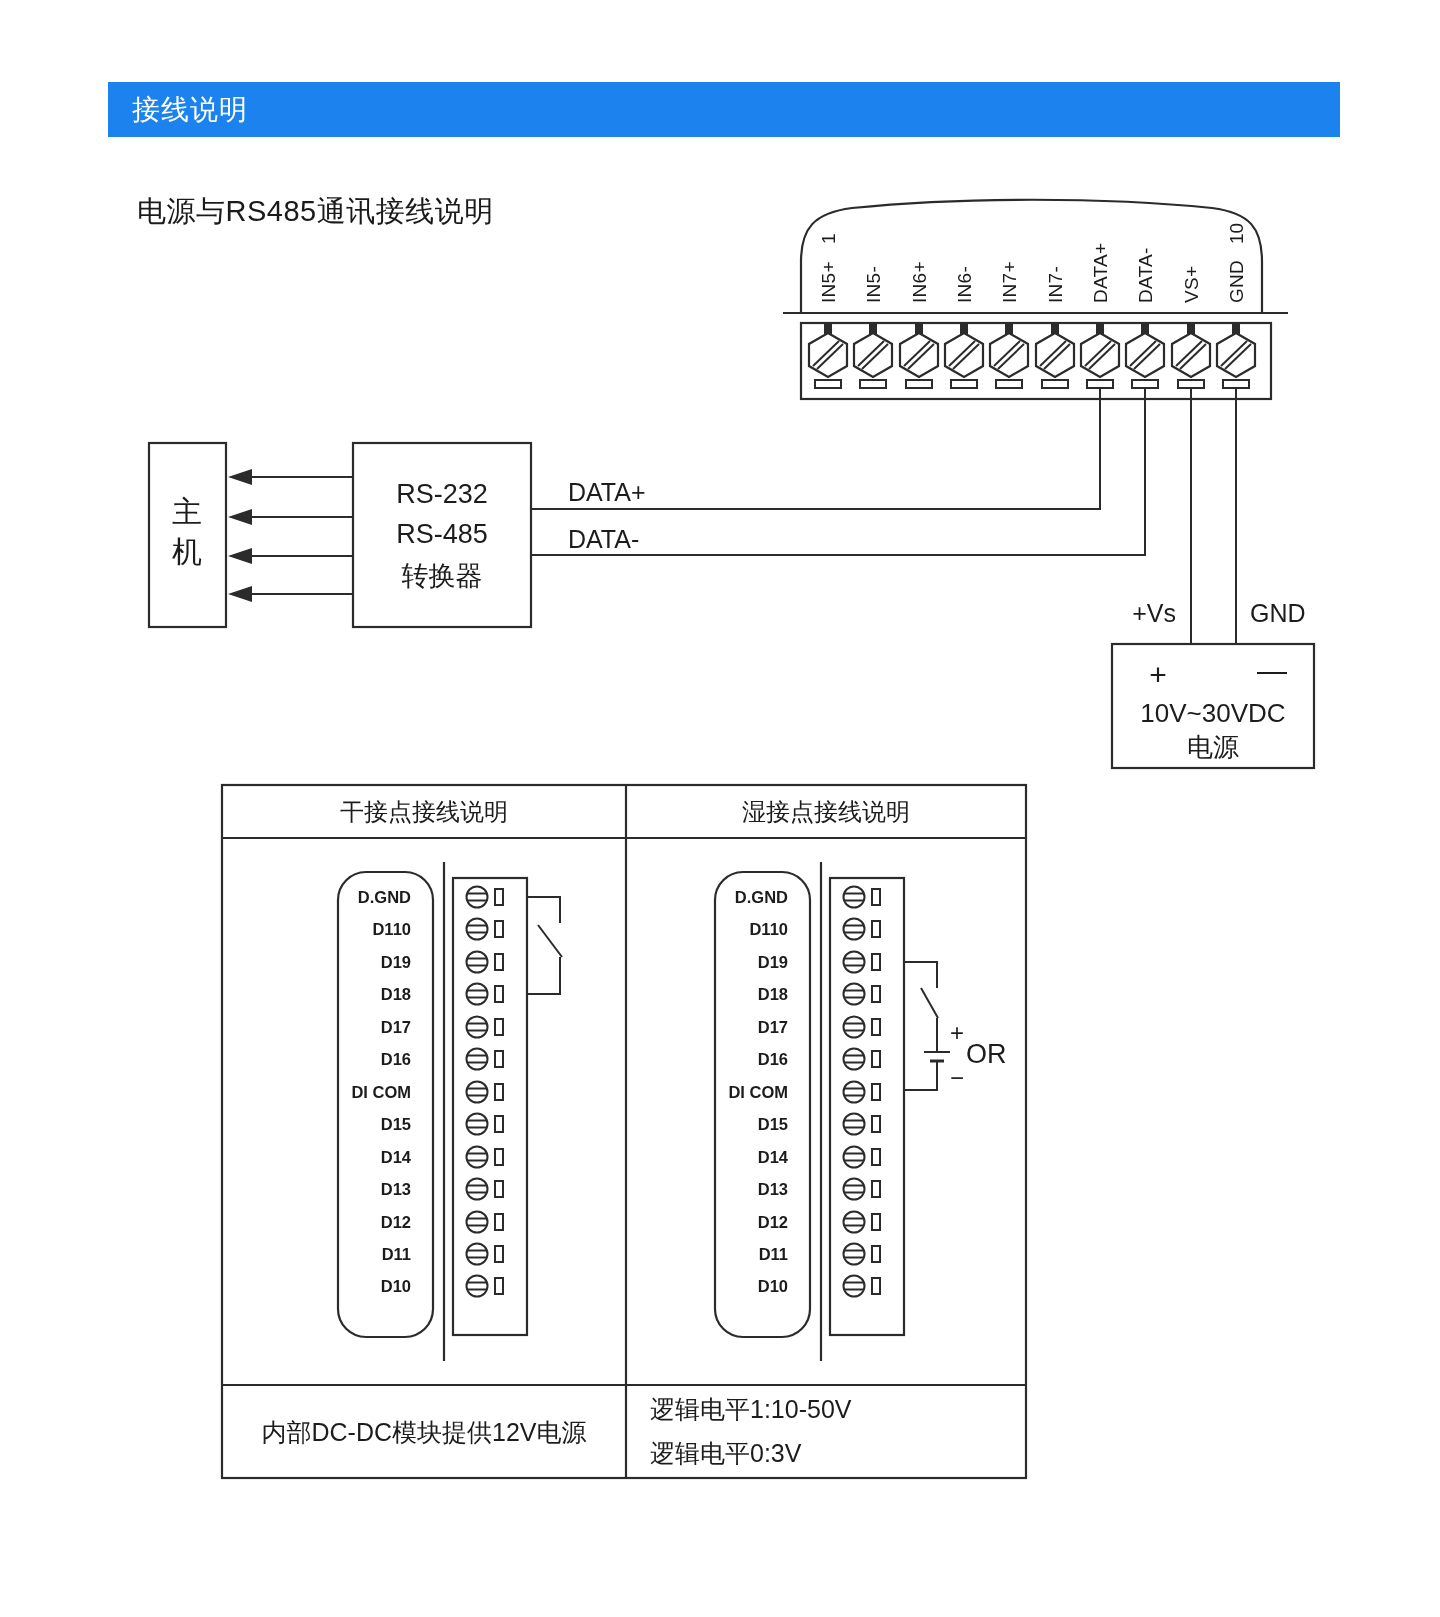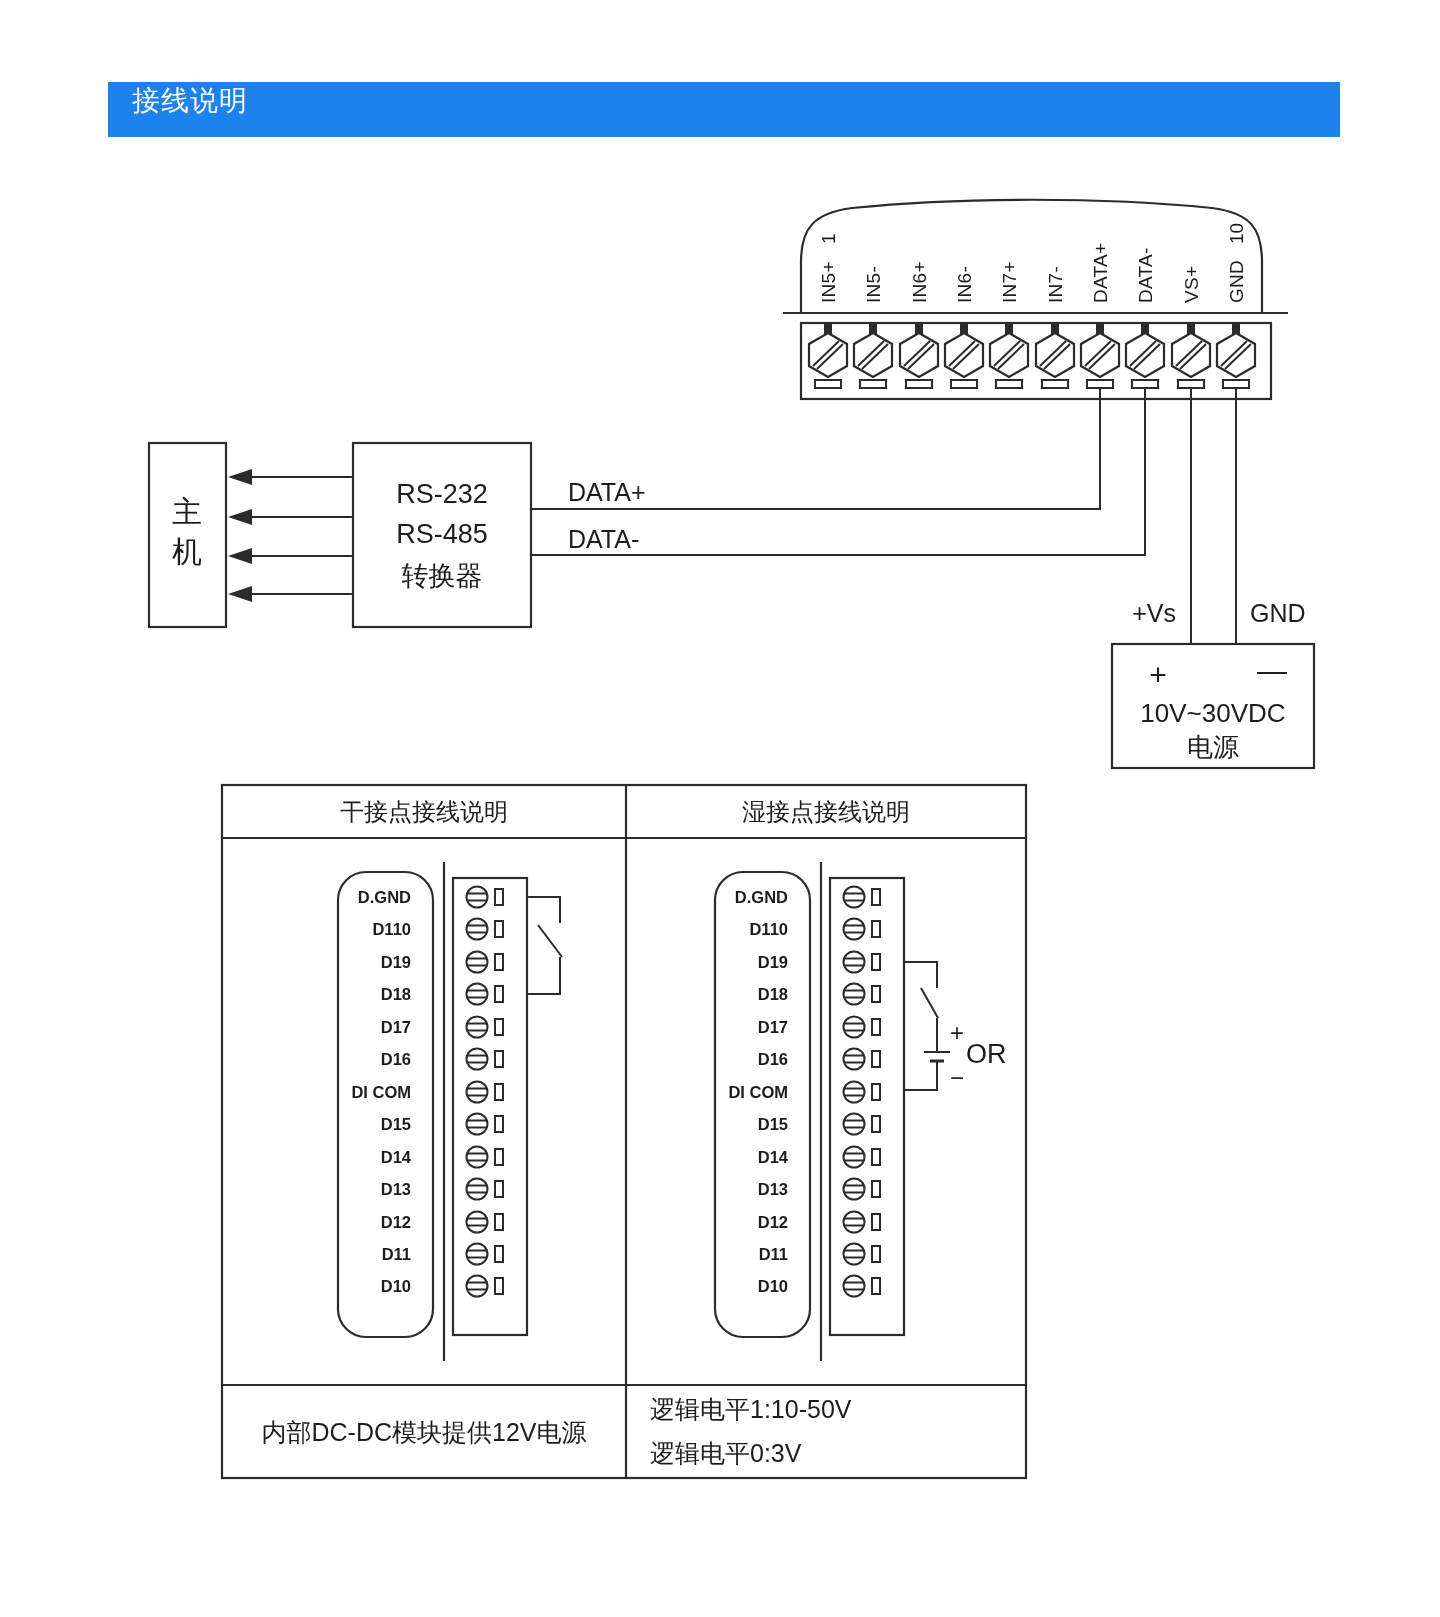--- a/index.html
+++ b/index.html
@@ -1,19 +1,19 @@
 <!DOCTYPE html>
 <html><head>
 <meta charset="utf-8">
 <style>
   html,body{margin:0;padding:0;background:#ffffff;}
   .page{position:relative;width:1440px;height:1617px;background:#ffffff;overflow:hidden;
         font-family:"Liberation Sans", sans-serif;}
   .header-bar{position:absolute;left:108px;top:82px;width:1232px;height:55px;
-              background:#1b82ee;display:flex;align-items:flex-start;}
+              background:#1b82ee;display:flex;align-items:center;}
   .header-bar span{color:#ffffff;font-size:28px;letter-spacing:1px;margin-left:24px;font-weight:400;}
   .section-title{position:absolute;left:137px;top:192px;font-size:29px;color:#1a1a1a;
                  font-weight:500;letter-spacing:0.5px;}
   svg.diagram{position:absolute;left:0;top:0;}
   .st{stroke:#2b2b2b;fill:none;stroke-width:2.2px;}
   .thin{stroke:#2b2b2b;fill:none;stroke-width:2px;}
   .stf{fill:#2b2b2b;stroke:none;}
   text{fill:#1c1c1c;}
   .pinlbl{font-size:19px;font-weight:500;letter-spacing:0.3px;}
   .numlbl{font-size:19px;font-weight:500;}
@@ -30,20 +30,21 @@
 </style>
 </head>
 <body>
 
 <div class="page">
 
   <div class="header-bar">
     <span>接线说明</span>
   </div>
 
+  <div class="section-title">电源与RS485通讯接线说明</div>
 
   <svg class="diagram" width="1440" height="1617" viewBox="0 0 1440 1617">
 
     <g>
       <path class="st" d="M 801 313 L 801 262 C 801 228 814 213 852 208 C 960 197 1105 197 1212 208 C 1250 213 1262 228 1262 262 L 1262 313"></path>
       <line class="st" x1="783" y1="313" x2="1288" y2="313"></line>
       <rect class="st" x="801" y="323" width="470" height="76"></rect>
 
       <text class="numlbl" transform="rotate(-90 835 244)" x="835" y="244">1</text>
       <text class="numlbl" transform="rotate(-90 1243 244)" x="1243" y="244">10</text>

